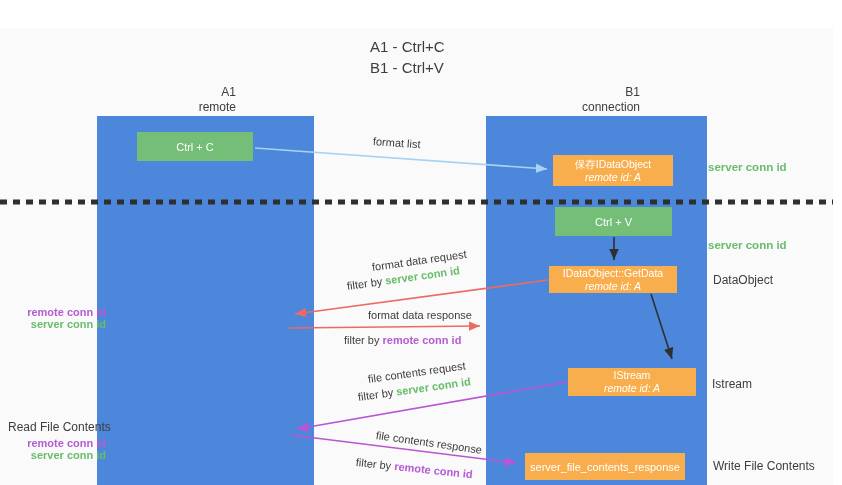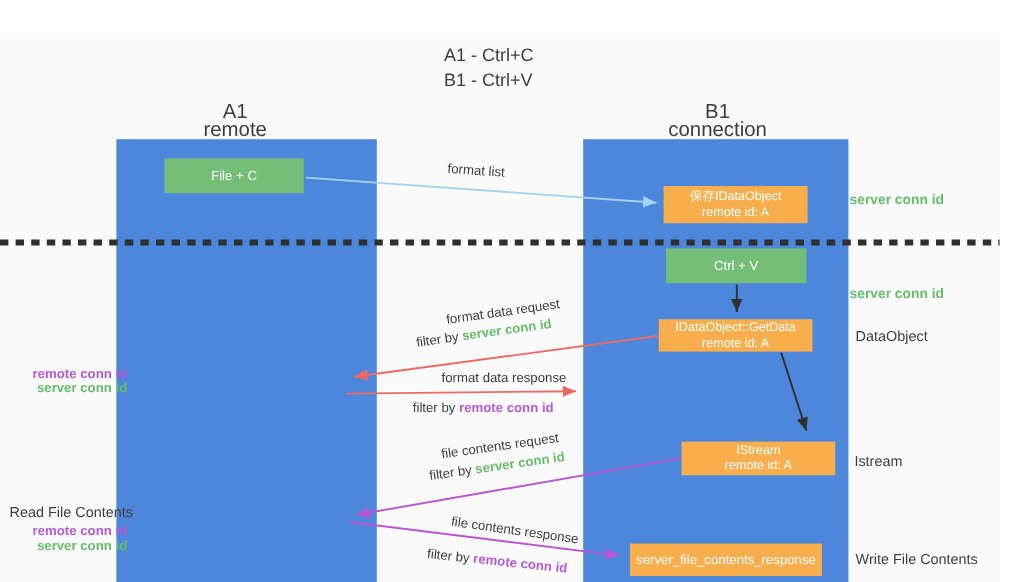--- a/index.html
+++ b/index.html
@@ -6,29 +6,29 @@
     --blue:#4d87db; --green:#74be78; --orange:#f9ae4e;
     --lb:#a6d3f2; --red:#ec6a64; --mag:#ba55d3;
     --tgreen:#67bd6b; --tpurple:#b55bd3; --tdark:#3d3d3d;
   }
   html,body{margin:0;padding:0;}
   .stage{
     position:relative; width:833px; height:485px; background:#fafafa;
     font-family:"Liberation Sans", sans-serif; overflow:hidden; color:var(--tdark);margin-top:28px;
   }
   .lane{position:absolute; background:var(--blue); z-index:1;}
-  .lane-header{position:absolute; text-align:center; font-size:17px; line-height:15px; color:var(--tdark); z-index:2;}
+  .lane-header{position:absolute; text-align:right; font-size:12px; line-height:15px; color:var(--tdark); z-index:2;}
   .title{position:absolute; left:370px; top:8px; font-size:15px; line-height:21px; color:var(--tdark); z-index:2;}
   .node{
     position:absolute; display:flex; flex-direction:column; align-items:center; justify-content:center;
     color:#fff; text-align:center; z-index:4; font-size:11px;
   }
   .node.green{background:var(--green);}
   .node.orange{background:var(--orange);}
-  .node .l2{font-size:10.5px; line-height:13px;}
+  .node .l2{font-size:10.5px; line-height:13px;font-style:italic;}
   .two{font-size:10.5px; line-height:13px;}
   svg.overlay{position:absolute; left:0; top:0; z-index:6; pointer-events:none;}
   .elabel{position:absolute; z-index:7; font-size:11px; white-space:nowrap; color:var(--tdark);}
   .rot-neg{transform:rotate(-8deg); transform-origin:left center;}
   .rot-pos{transform:rotate(8deg); transform-origin:left center;}
   .rot-sm{transform:rotate(4deg); transform-origin:left center;}
   .rot-sm2{transform:rotate(6deg); transform-origin:left center;}
   .key-green{color:var(--tgreen); font-weight:bold;}
   .key-purple{color:var(--tpurple); font-weight:bold;}
   .side{position:absolute; z-index:7; font-size:11.5px; white-space:nowrap;}
@@ -78,21 +78,21 @@
     <path d="M255,120 L547,141" stroke="#a6d3f2" stroke-width="1.6" fill="none" marker-end="url(#mLB)"></path>
     <path d="M614,209 L614,232" stroke="#2f2f2f" stroke-width="1.6" fill="none" marker-end="url(#mBK)"></path>
     <path d="M651,266 L672,331" stroke="#2f2f2f" stroke-width="1.6" fill="none" marker-end="url(#mBK)"></path>
     <path d="M548,252 L295,286" stroke="#ec6a64" stroke-width="1.6" fill="none" marker-end="url(#mRD)"></path>
     <path d="M289,300 L480,298" stroke="#ec6a64" stroke-width="1.6" fill="none" marker-end="url(#mRD)"></path>
     <path d="M567,354 L297,401" stroke="#ba55d3" stroke-width="1.6" fill="none" marker-end="url(#mMG)"></path>
     <path d="M291,407 L516,435" stroke="#ba55d3" stroke-width="1.6" fill="none" marker-end="url(#mMG)"></path>
   </svg>
 
   <div class="node green" style="left:137px; top:104px; width:116px; height:29px;">
-    <span>File + C</span>
+    <span>Ctrl + C</span>
   </div>
 
   <div class="node orange two" style="left:553px; top:127px; width:120px; height:31px;">
     <span>保存IDataObject</span>
     <span class="l2">remote id: A</span>
   </div>
 
   <div class="node green" style="left:555px; top:179px; width:117px; height:29px;">
     <span>Ctrl + V</span>
   </div>

